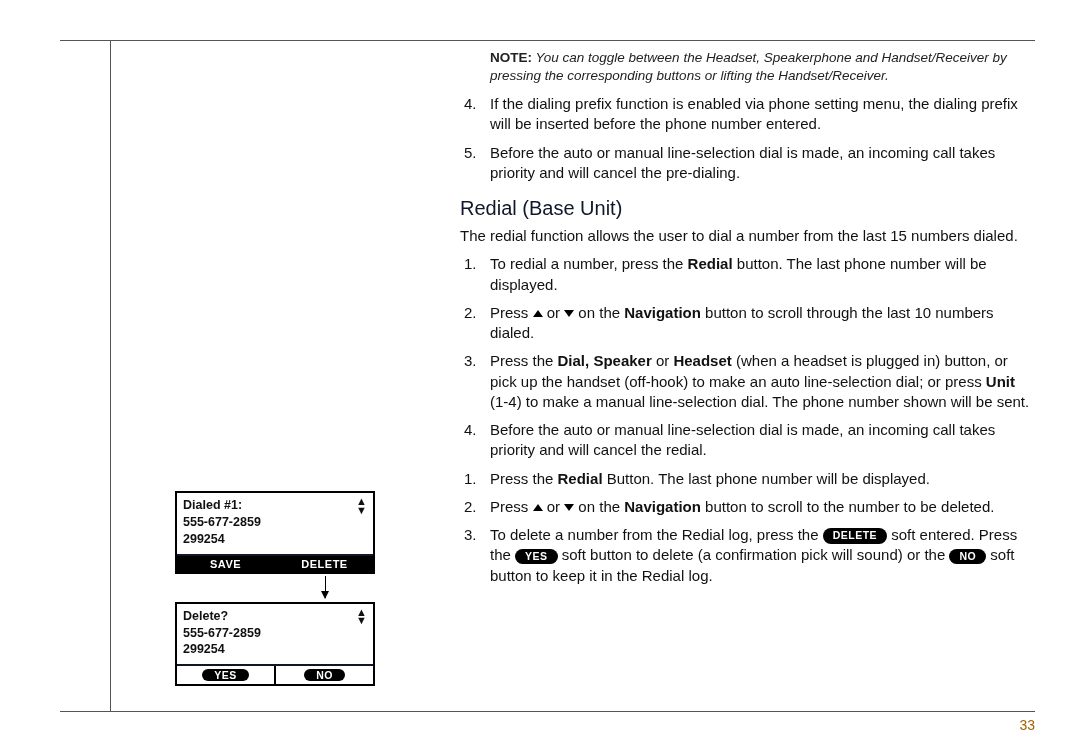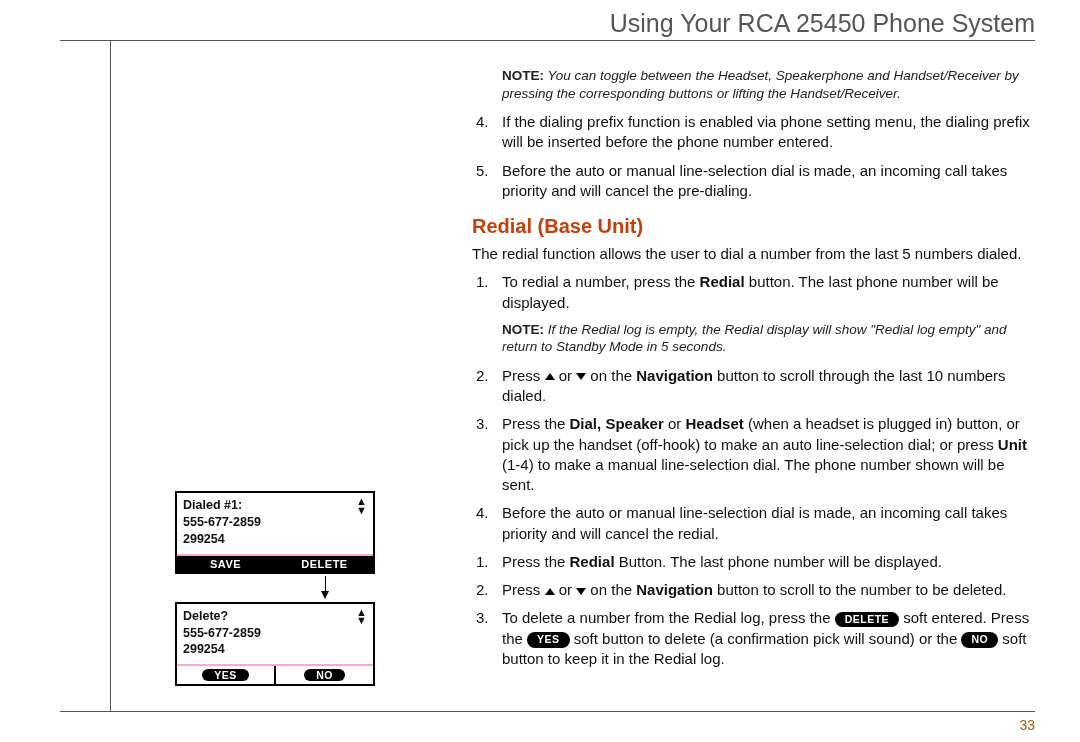--- a/index.html
+++ b/index.html
@@ -33,22 +33,21 @@
     right: 0;
     top: -32px;
     font-size: 25px;
     color: #555;
     font-weight: 400;
   }
   .content {
     position: absolute;
     left: 400px;
     right: 0;
-    top: 26px;
-    margin-left: 12px;
+    top: 8px;
   }
   .note {
     font-size: 13.5px;
     font-style: italic;
     color: #222;
     margin: 0 0 10px 30px;
     line-height: 1.3;
   }
   .note b { font-style: normal; font-weight: 700; }
   ol.num { list-style: none; padding: 0; margin: 0; }
@@ -60,22 +59,22 @@
     margin-bottom: 8px;
     color: #111;
   }
   ol.num > li .n {
     position: absolute;
     left: 4px;
     top: 0;
   }
   h2.section {
     font-size: 20px;
-    font-weight: 700;
-    color: #c2410c;
+    font-weight: 400;
+    color: #0f172a;
     margin: 14px 0 6px 0;
   }
   .intro {
     font-size: 15px;
     line-height: 1.35;
     margin-bottom: 8px;
   }
   h3.subsection {
     font-size: 15px;
     font-weight: 700;
@@ -130,21 +129,21 @@
   }
   .lcd-body .updown {
     position: absolute;
     right: 6px;
     top: 4px;
     font-size: 11px;
     line-height: 0.8;
   }
   .lcd-soft {
     display: flex;
-    border-top: 2px solid #f9a8d4;
+    border-top: 2px solid #0f172a;
     justify-content: flex-end;
   }
   .lcd-soft > div {
     flex: 1;
     text-align: center;
     font-size: 11px;
     font-weight: 700;
     letter-spacing: 0.5px;
     padding: 2px 0;
     color: #fff;
@@ -188,21 +187,20 @@
     border-right: 4.5px solid transparent;
     border-top: 8px solid #000;
   }
   .gap { height: 4px; }
 </style>
 </head>
 <body>
 
 <div class="page">
   <div class="vline"></div>
-  <div class="header-title">Using Your RCA 25450 Phone System</div>
 
   <div class="screens">
     <div class="lcd">
       <div class="lcd-body">
         <div class="updown">▲<br>▼</div>
         <div>Dialed #1:</div>
         <div>555-677-2859</div>
         <div>299254</div>
       </div>
       <div class="lcd-soft outline">
@@ -231,31 +229,28 @@
     <p class="note">
       <b>NOTE:</b> <span>You can toggle between the Headset, Speakerphone and Handset/Receiver by pressing the corresponding buttons or lifting the Handset/Receiver.</span>
     </p>
 
     <ol class="num">
       <li><span class="n">4.</span><span>If the dialing prefix function is enabled via phone setting menu, the dialing prefix will be inserted before the phone number entered.</span></li>
       <li><span class="n">5.</span><span>Before the auto or manual line-selection dial is made, an incoming call takes priority and will cancel the pre-dialing.</span></li>
     </ol>
 
     <h2 class="section">Redial (Base Unit)</h2>
-    <p class="intro">The redial function allows the user to dial a number from the last 5 numbers dialed.</p>
+    <p class="intro">The redial function allows the user to dial a number from the last 15 numbers dialed.</p>
 
     <ol class="num">
       <li>
         <span class="n">1.</span>
         <span>To redial a number, press the </span><b>Redial</b><span> button. The last phone number will be displayed.</span>
       </li>
     </ol>
-    <p class="note">
-      <b>NOTE:</b> <span>If the Redial log is empty, the Redial display will show "Redial log empty" and return to Standby Mode in 5 seconds.</span>
-    </p>
     <ol class="num">
       <li>
         <span class="n">2.</span>
         <span>Press </span><span class="tri-up"></span><span> or </span><span class="tri-down"></span><span> on the </span><b>Navigation</b><span> button to scroll through the last 10 numbers dialed.</span>
       </li>
       <li>
         <span class="n">3.</span>
         <span>Press the </span><b>Dial, Speaker</b><span> or </span><b>Headset</b><span> (when a headset is plugged in) button, or pick up the handset (off-hook) to make an auto line-selection dial; or press </span><b>Unit</b><span> (1-4) to make a manual line-selection dial. The phone number shown will be sent.</span>
       </li>
       <li>

